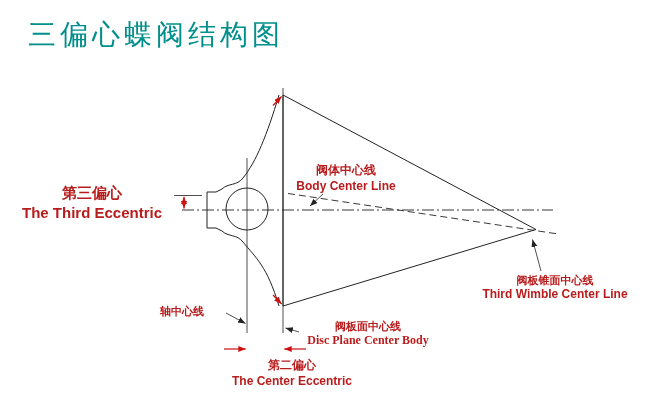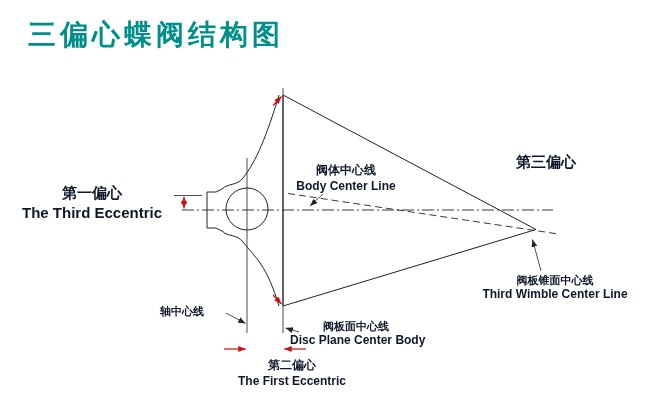--- a/index.html
+++ b/index.html
@@ -4,26 +4,26 @@
 <style>
   * { margin:0; padding:0; box-sizing:border-box; }
   html,body { background:#fff; }
   body {
     width:651px; height:420px; overflow:hidden;
     font-family:"Liberation Sans","DejaVu Sans",sans-serif;
   }
   .stage { position:relative; width:651px; height:420px; background:var(--background,#fff); }
   .title {
     position:absolute; left:28px; top:16px;
-    font-size:28px; font-weight:bold; letter-spacing:4px;
+    font-size:28px; font-weight:normal; letter-spacing:4px;
     color:var(--title,#008f8b); white-space:nowrap;
   }
   .art { position:absolute; left:0; top:0; width:651px; height:420px; }
   .lbl {
-    position:absolute; text-align:center; color:#0f172a;
+    position:absolute; text-align:center; color:#b91c1c;
     font-weight:bold; line-height:1.3; white-space:nowrap;
   }
   .lbl .zh, .lbl .en { display:block; }
   .lbl-lg { font-size:15px; }
   .lbl-xl { font-size:12px; }
   .lbl-sm { font-size:11px; }
   .lbl-sm .en { font-size:12px; }
 
   
   .ln   { stroke:var(--line,#222); stroke-width:1; fill:none; }
@@ -84,45 +84,44 @@
 
     <g>
       <line class="ln thin" x1="323" y1="194" x2="310" y2="206" marker-end="url(#mb)"></line>
       <line class="ln thin" x1="226" y1="313" x2="245.5" y2="323.5" marker-end="url(#mb)"></line>
       <line class="ln thin" x1="299" y1="332" x2="285.5" y2="328" marker-end="url(#mb)"></line>
       <line class="ln thin" x1="541" y1="271" x2="532.5" y2="239.5" marker-end="url(#mb)"></line>
     </g>
   </svg>
 
   <div class="lbl lbl-lg" style="left:4px; top:183px; width:176px;">
-    <span class="zh">第一偏心</span>
+    <span class="zh">第三偏心</span>
     <span class="en">The Third Eccentric</span>
   </div>
 
   <div class="lbl lbl-lg" style="left:460px; top:152px; width:172px;">
-    <span class="zh">第三偏心</span>
   </div>
 
   <div class="lbl lbl-sm" style="left:290px; top:163px; width:112px; font-size:12px;">
     <span class="zh">阀体中心线</span>
     <span class="en">Body Center Line</span>
   </div>
 
   <div class="lbl lbl-sm" style="left:472px; top:273px; width:166px;">
     <span class="zh">阀板锥面中心线</span>
     <span class="en">Third Wimble Center Line</span>
   </div>
 
   <div class="lbl lbl-sm" style="left:128px; top:304px; width:108px;">
     <span class="zh">轴中心线</span>
   </div>
 
-  <div class="lbl lbl-sm" style="left:290px; top:319px; width:132px;">
+  <div class="lbl lbl-sm" style="left:302px; top:319px; width:132px;font-family:Liberation Serif, serif;">
     <span class="zh">阀板面中心线</span>
     <span class="en">Disc Plane Center Body</span>
   </div>
 
   <div class="lbl lbl-xl" style="left:192px; top:358px; width:200px;">
     <span class="zh">第二偏心</span>
-    <span class="en">The First Eccentric</span>
+    <span class="en">The Center Eccentric</span>
   </div>
 
 </div>
 
 </body></html>

